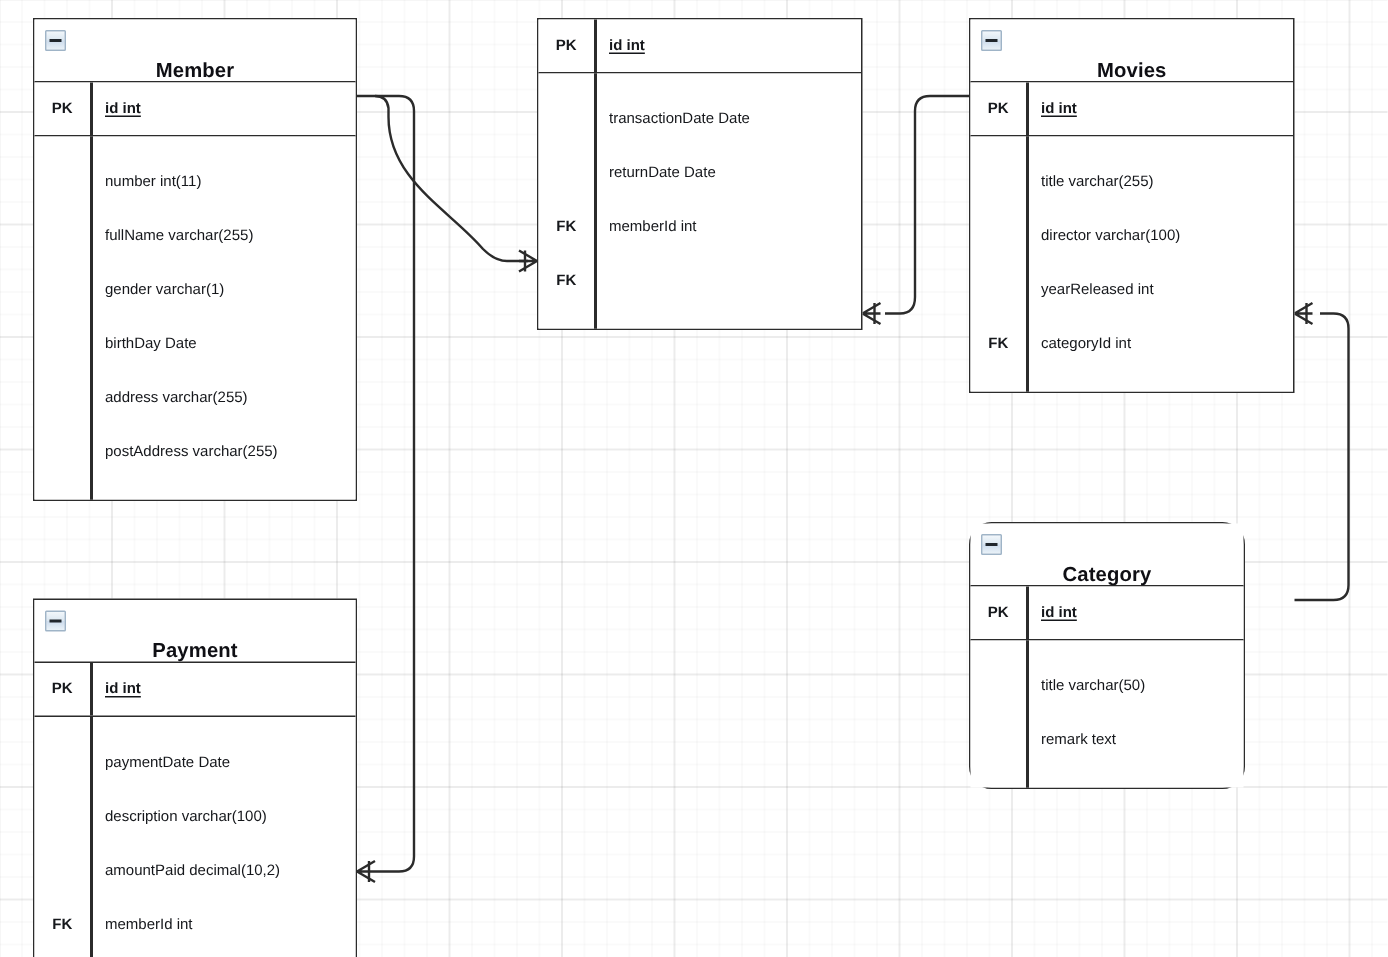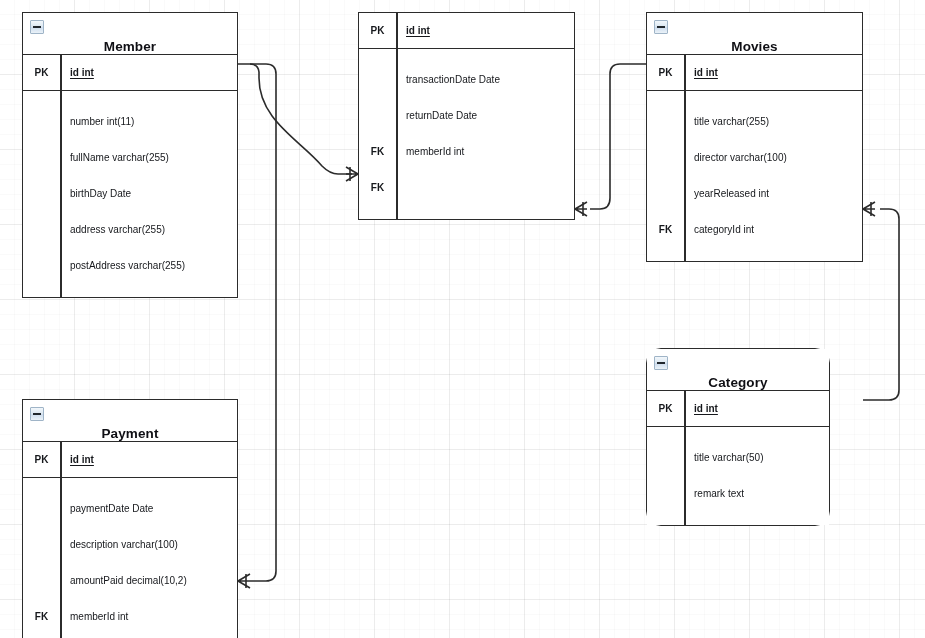--- a/index.html
+++ b/index.html
@@ -121,20 +121,25 @@
         <span class="name-col">number int(11)</span>
       </div>
     <div class="row">
         <span class="key-col"></span>
         <span class="col-sep"></span>
         <span class="name-col">fullName varchar(255)</span>
       </div>
     <div class="row">
         <span class="key-col"></span>
         <span class="col-sep"></span>
+        <span class="name-col">gender varchar(1)</span>
+      </div>
+    <div class="row">
+        <span class="key-col"></span>
+        <span class="col-sep"></span>
         <span class="name-col">birthDay Date</span>
       </div>
     <div class="row">
         <span class="key-col"></span>
         <span class="col-sep"></span>
         <span class="name-col">address varchar(255)</span>
       </div>
     <div class="row">
         <span class="key-col"></span>
         <span class="col-sep"></span>

